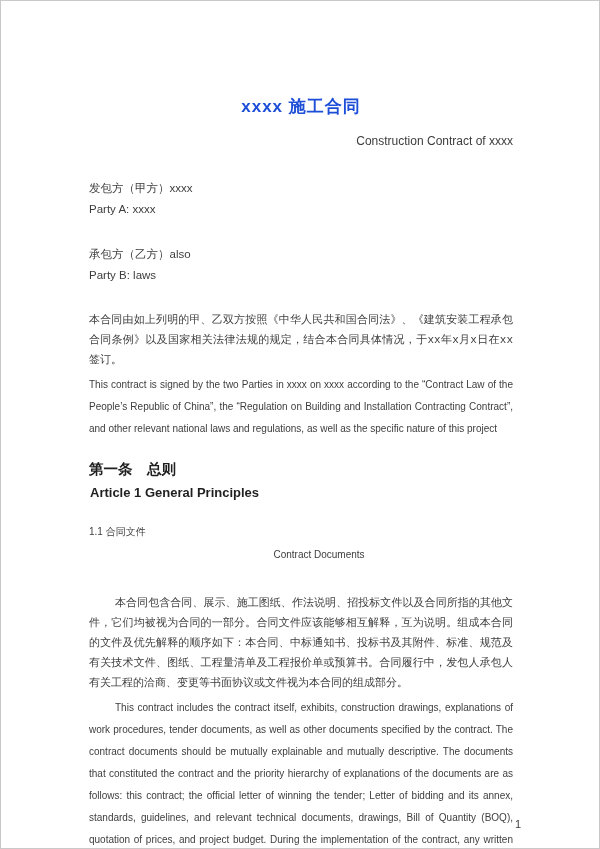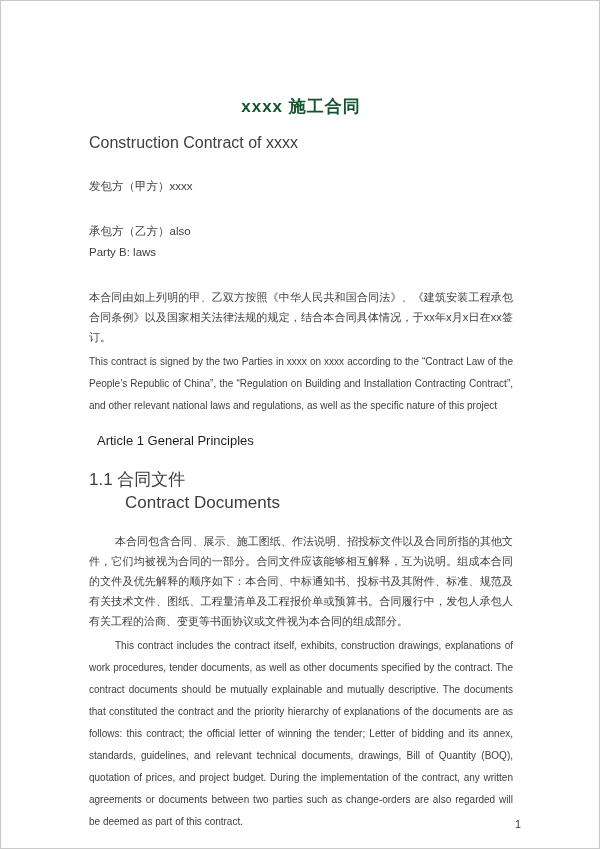--- a/index.html
+++ b/index.html
@@ -11,63 +11,64 @@
     background: #ffffff;
     border: 1px solid #c9c9c9;
     position: relative;
     padding: 94px 86px 0 88px;
     color: #3d3d3d;
     font-family: "Liberation Sans", "DejaVu Sans", sans-serif;
   }
   .title-zh {
     font-size: 17px;
     font-weight: bold;
-    color: #14532d;
+    color: #1d4ed8;
     text-align: center;
     letter-spacing: 1px;
     margin: 0 0 16px 0;
   }
   .title-en {
-    font-size: 16px;
+    font-size: 12px;
     color: #3d3d3d;
-    text-align: left;
-    margin: 0 0 24px 0;
+    text-align: right;
+    margin: 0 0 30px 0;
   }
   .party-block { margin: 12px 0 24px 0; }
   .line {
     font-size: 11.5px;
     line-height: 21px;
     margin: 0;
   }
   .para-zh {
     font-size: 11px;
     line-height: 20px;
     text-align: justify;
     margin: 0 0 4px 0;
+    font-family: Liberation Mono, monospace;
   }
   .para-en {
     font-size: 10px;
     line-height: 22px;
     text-align: justify;
     margin: 0 0 14px 0;
   }
   .h-zh {
     font-size: 14.5px;
     font-weight: bold;
     color: #1f1f1f;
     margin: 20px 0 6px 0;
   }
   .h-en {
     font-size: 13px;
-    font-weight: normal;
+    font-weight: bold;
     color: #1f1f1f;
-    margin: 0 0 22px 8px;
+    margin: 0 0 22px 1px;
   }
   .sec {
-    font-size: 17px;
+    font-size: 10px;
     line-height: 20px;
     margin: 0 0 3px 0;
   }
   .indent1 { padding-left: 36px; }
   .ti { text-indent: 26px; }
   .gap-sm { margin-bottom: 16px; }
   .page-num {
     position: absolute;
     right: 78px;
     bottom: 18px;
@@ -78,33 +79,35 @@
 </head>
 <body>
 
 <div class="page">
 
   <h1 class="title-zh">xxxx 施工合同</h1>
   <div class="title-en">Construction Contract of xxxx</div>
 
   <div class="party-block">
     <p class="line">发包方（甲方）xxxx</p>
+    <p class="line">Party A: xxxx</p>
   </div>
 
   <div class="party-block">
     <p class="line">承包方（乙方）also</p>
     <p class="line">Party B: laws</p>
   </div>
 
   <p class="para-zh">本合同由如上列明的甲、乙双方按照《中华人民共和国合同法》、《建筑安装工程承包合同条例》以及国家相关法律法规的规定，结合本合同具体情况，于xx年x月x日在xx签订。</p>
   <p class="para-en gap-sm">This contract is signed by the two Parties in xxxx on xxxx according to the “Contract Law of the People’s Republic of China”, the “Regulation on Building and Installation Contracting Contract”, and other relevant national laws and regulations, as well as the specific nature of this project</p>
 
+  <h2 class="h-zh">第一条　总则</h2>
   <h3 class="h-en">Article 1 General Principles</h3>
 
   <p class="sec">1.1 合同文件</p>
-  <p class="sec indent1" style="margin-bottom:18px;">Contract Documents</p>
+  <p class="sec indent1" style="margin-bottom:28px;text-align:center;">Contract Documents</p>
 
   <p class="para-zh ti">本合同包含合同、展示、施工图纸、作法说明、招投标文件以及合同所指的其他文件，它们均被视为合同的一部分。合同文件应该能够相互解释，互为说明。组成本合同的文件及优先解释的顺序如下：本合同、中标通知书、投标书及其附件、标准、规范及有关技术文件、图纸、工程量清单及工程报价单或预算书。合同履行中，发包人承包人有关工程的洽商、变更等书面协议或文件视为本合同的组成部分。</p>
   <p class="para-en ti" style="margin-bottom:4px;">This contract includes the contract itself, exhibits, construction drawings, explanations of work procedures, tender documents, as well as other documents specified by the contract. The contract documents should be mutually explainable and mutually descriptive. The documents that constituted the contract and the priority hierarchy of explanations of the documents are as follows: this contract; the official letter of winning the tender; Letter of bidding and its annex, standards, guidelines, and relevant technical documents, drawings, Bill of Quantity (BOQ), quotation of prices, and project budget. During the implementation of the contract, any written agreements or documents between two parties such as change-orders are also regarded will be deemed as part of this contract.</p>
 
   <div class="page-num">1</div>
 
 </div>
 
 </body></html>

